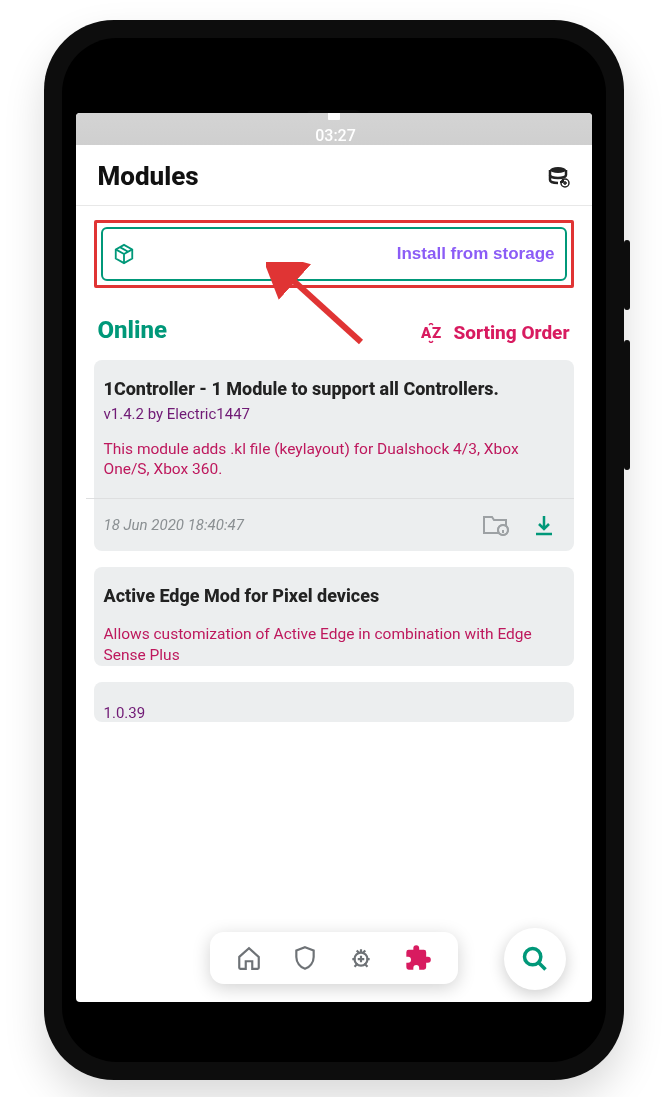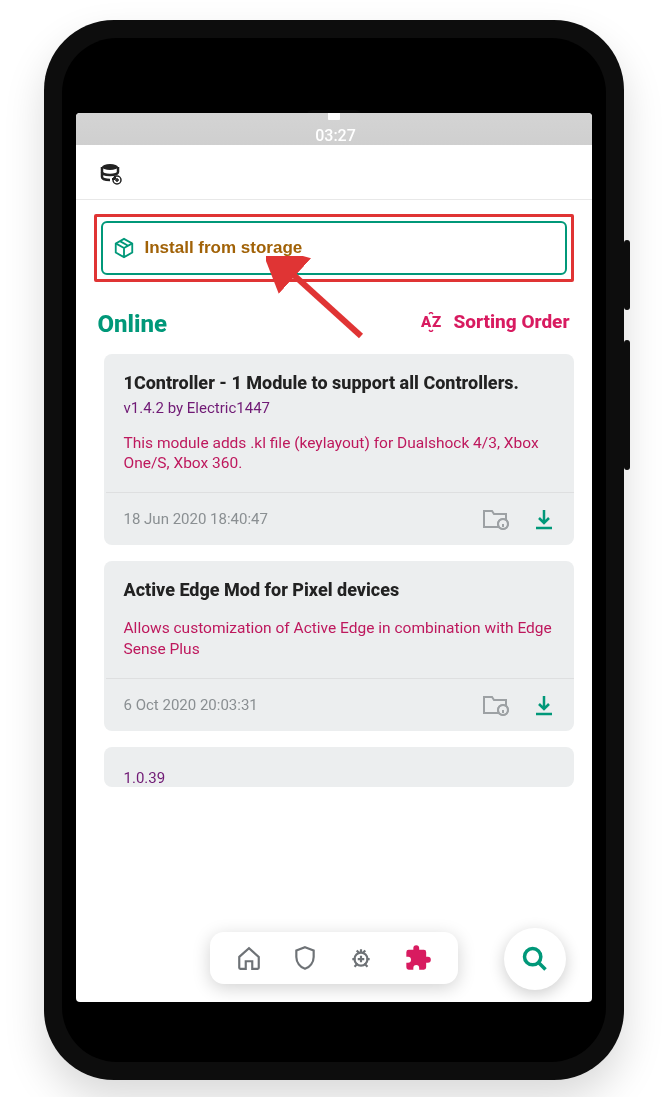--- a/index.html
+++ b/index.html
@@ -66,42 +66,42 @@
   }
   .app-header h1 { font-size:26px; font-weight:800; color:#111; }
 
   .content { flex:1; overflow:hidden; padding: 14px 18px 0; position:relative; }
 
   
   .highlight-box { border:3px solid #e03434; padding:4px; border-radius:2px; margin-bottom:10px;}
   .install-btn {
     width:100%; border:2px solid #009879; background:#fff;
     border-radius:6px; padding:14px 10px;
-    display:flex; align-items:center; justify-content:flex-start; gap:10px;
-    color:#a16207; font-weight:700; font-size:17px; cursor:pointer;
+    display:flex; align-items:center; justify-content:space-between; gap:10px;
+    color:#8b5cf6; font-weight:700; font-size:17px; cursor:pointer;
   }
 
   .arrow { position:absolute; top:56px; left:190px; pointer-events:none; }
 
   
-  .section-row { display:flex; justify-content:space-between; align-items:flex-start; padding:18px 4px 16px; }
+  .section-row { display:flex; justify-content:space-between; align-items:flex-end; padding:18px 4px 16px; }
   .online { color:#009879; font-weight:800; font-size:24px; }
   .sort   { color:#d81b60; font-weight:800; font-size:19px; display:flex; align-items:center; gap:8px;}
 
   
   .card {
-    background:#eceeef; border-radius:8px; padding:18px 18px 0 20px; margin-bottom:16px;margin-left:10px;
+    background:#eceeef; border-radius:8px; padding:18px 18px 0 10px; margin-bottom:16px;
   }
   .card .title { font-weight:800; font-size:18px; color:#222; line-height:1.25; }
   .card .meta  { color:#701a75; font-size:15px; margin-top:4px; }
   .card .desc  { color:#be185d; font-size:15.5px; margin-top:16px; line-height:1.35; }
   .card .footer {
     border-top:1px solid #dedfe0; margin:18px -18px 0; padding:14px 18px;
     display:flex; align-items:center; justify-content:space-between;
-    color:#8a8f92; font-size:15px;
+    color:#8a8f92; font-size:15px;font-style:italic;
   }
   .card .footer .actions { display:flex; gap:22px; align-items:center; }
 
   
   .bottomnav {
     position:absolute; bottom:18px; left:50%; transform:translateX(-50%);
     display:flex; gap:30px; align-items:center;
     background:#fff; border-radius:14px; padding:12px 26px;
     box-shadow:0 4px 18px rgba(0,0,0,0.18);
   }
@@ -153,20 +153,21 @@
           <svg width="12" height="18" viewBox="0 0 12 18">
               <rect x="0" y="2" width="12" height="16" rx="1" fill="#fff" opacity="0.4"></rect>
               <rect x="0" y="7" width="12" height="11" rx="1" fill="#fff"></rect>
               <rect x="4" y="0" width="4" height="2" fill="#fff"></rect>
             </svg>
         </span>
         <span class="txt" style="font-size:16px;margin-left:4px">03:27</span>
       </div>
 
       <div class="app-header">
+        <h1>Modules</h1>
         <span>
           <svg width="24" height="24" viewBox="0 0 24 24" fill="#222">
               <ellipse cx="12" cy="6" rx="8" ry="3"></ellipse>
               <path d="M4 6v5c0 1.7 3.6 3 8 3s8-1.3 8-3V6" fill="none" stroke="#222" stroke-width="2.5"></path>
               <path d="M4 11v5c0 1.7 3.6 3 8 3" fill="none" stroke="#222" stroke-width="2.5"></path>
               <path d="M17 15v3m0 3v0m-3-3h3m3 0h0" stroke="#222" stroke-width="2" fill="none"></path>
               <circle cx="19" cy="19" r="4" fill="none" stroke="#222" stroke-width="1.5"></circle>
               <path d="M19 17v4M17 19h4" stroke="#222" stroke-width="1.5"></path>
             </svg>
         </span>
@@ -229,38 +230,20 @@
                     <path d="M12 3v12M7 11l5 5 5-5M4 21h16"></path>
                   </svg>
               </span>
             </div>
           </div>
         </div>
 
         <div class="card">
           <div class="title">Active Edge Mod for Pixel devices</div>
           <div class="desc">Allows customization of Active Edge in combination with Edge Sense Plus</div>
-          <div class="footer">
-            <span>6 Oct 2020 20:03:31</span>
-            <div class="actions">
-              <span>
-                <svg width="28" height="24" viewBox="0 0 28 24" fill="none" stroke="#9da1a4" stroke-width="2">
-                    <path d="M2 4h8l2 3h12v13H2z"></path>
-                    <circle cx="21" cy="17" r="5" fill="#eceeef"></circle>
-                    <circle cx="21" cy="17" r="5"></circle>
-                    <path d="M21 15v0M21 17v3" stroke-width="2"></path>
-                  </svg>
-              </span>
-              <span>
-                <svg width="24" height="24" viewBox="0 0 24 24" fill="none" stroke="#009879" stroke-width="2.5">
-                    <path d="M12 3v12M7 11l5 5 5-5M4 21h16"></path>
-                  </svg>
-              </span>
-            </div>
-          </div>
         </div>
 
         <div class="card">
           <div class="meta">1.0.39</div>
         </div>
 
         <div class="bottomnav">
           <span class="nav-ico">
             <svg width="26" height="26" viewBox="0 0 24 24" fill="none" stroke="currentColor" stroke-width="2">
                 <path d="M3 11l9-8 9 8v10a1 1 0 0 1-1 1h-5v-7h-6v7H4a1 1 0 0 1-1-1z"></path>

